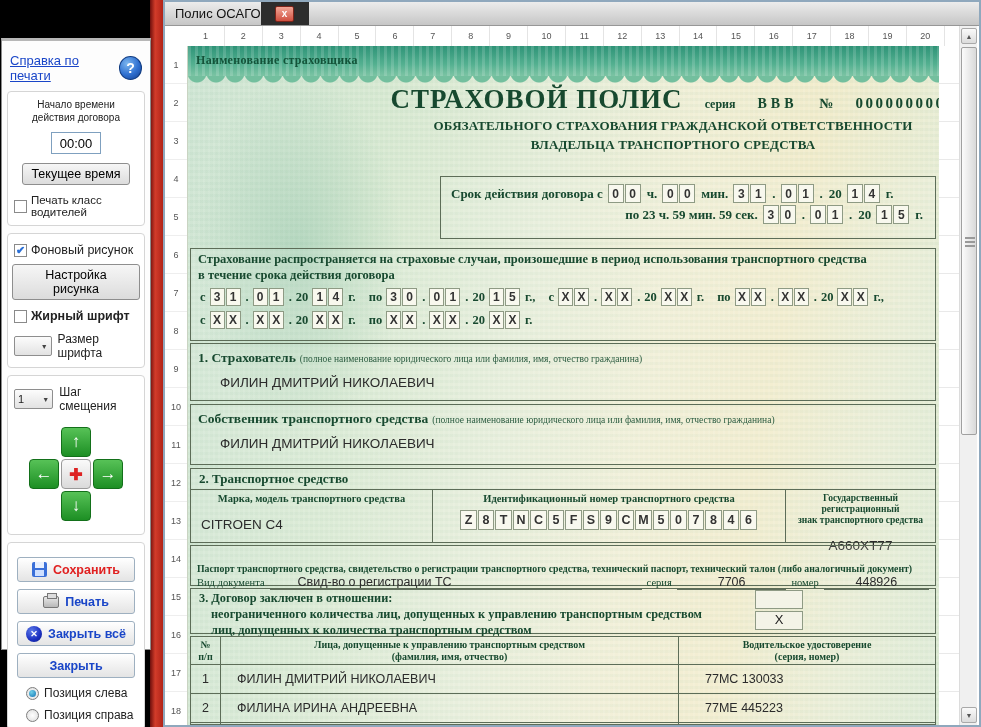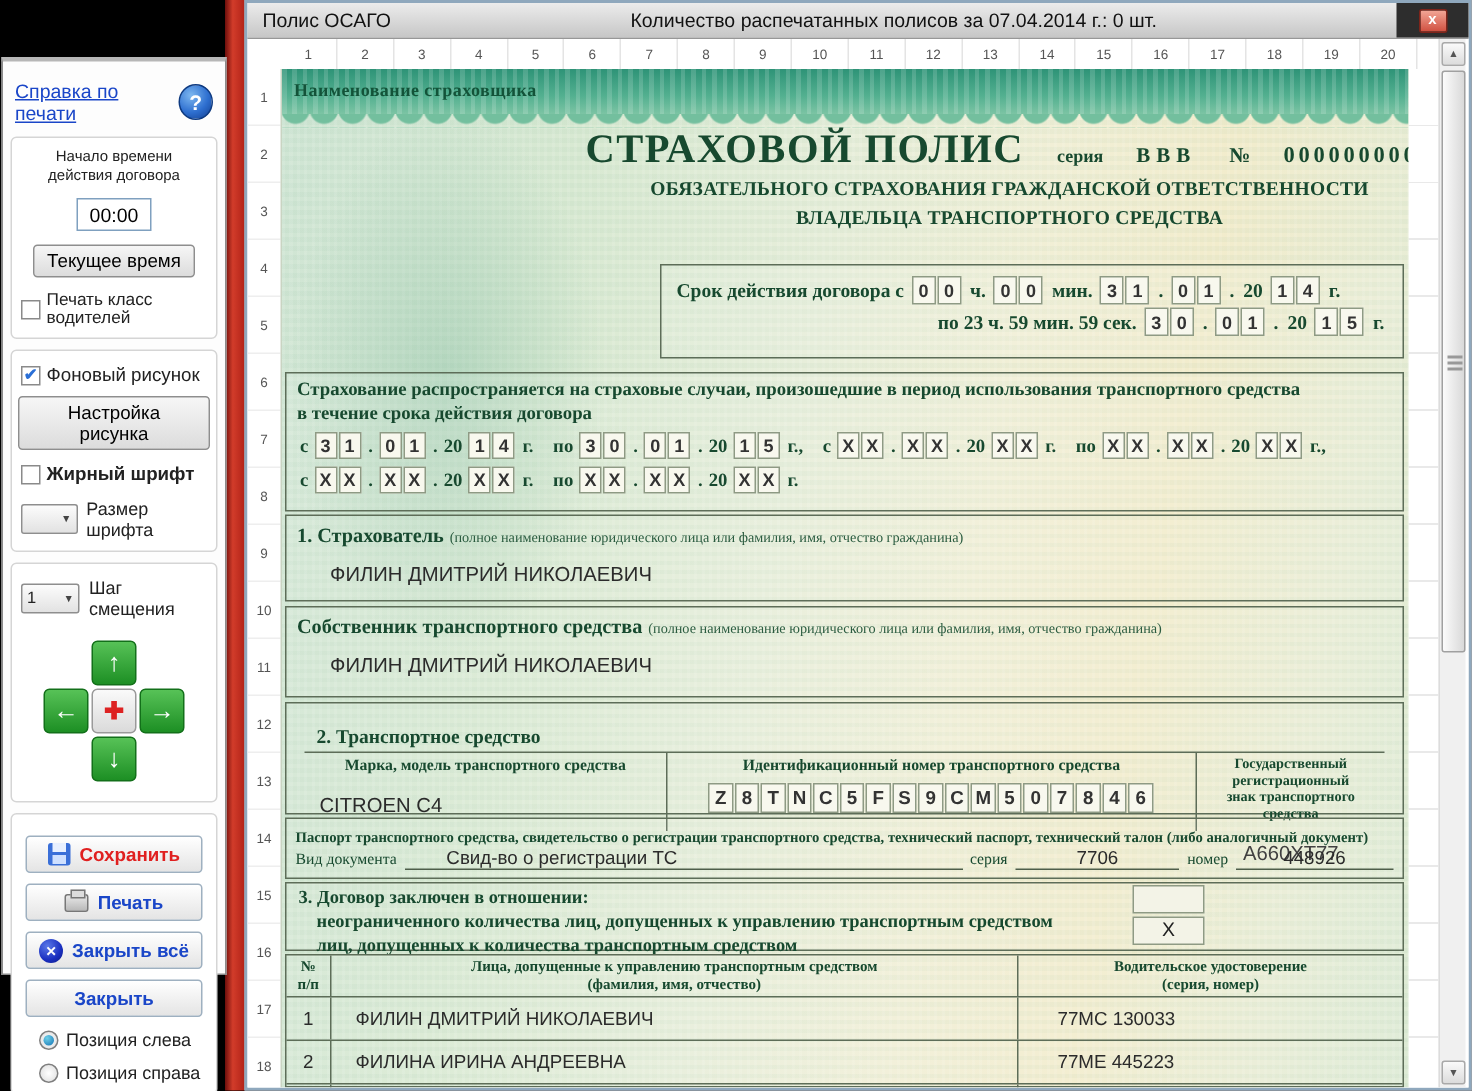--- a/index.html
+++ b/index.html
@@ -133,35 +133,35 @@
   #usage-row1, #usage-row2 { display:flex; align-items:center; gap:9px; margin-top:5px; }
 
   .person-box { left:2px; padding:4px 7px; width:746px; }
   #insured-box { top:297px; height:58px; }
   #owner-box { top:358px; height:61px; }
   .sec-label { font-size:13.5px; font-weight:bold; }
   .sec-note { font-size:9.5px; font-weight:normal; color:#2b5c40; }
   .data-text { font-family:"Liberation Sans",sans-serif; font-size:13.5px; color:#2b2b2b; font-weight:normal; }
   .person-box .data-text { display:block; margin:9px 0 0 22px; }
 
-  #vehicle-box { left:2px; top:422px; width:746px; height:75px; padding:12px; }
+  #vehicle-box { left:2px; top:422px; width:746px; height:75px; padding:0; }
   .veh-head { font-size:13px; font-weight:bold; padding:2px 8px; border-bottom:1px solid #5d6d58; }
   .veh-cols { display:flex; height:52px; }
   .veh-col { padding-top:3px; text-align:center; }
   .veh-col1 { width:242px; border-right:1px solid #5d6d58; }
   .veh-col2 { width:353px; border-right:1px solid #5d6d58; }
   .veh-col3 { flex:1; }
   .veh-col-head { font-size:10.5px; font-weight:bold; line-height:1.15; }
   .veh-col3 .veh-col-head { font-size:9.5px; }
   .veh-col1 .data-text { display:block; text-align:left; margin:12px 0 0 10px; }
   #vin-cells { display:flex; justify-content:center; margin-top:5px; }
   .cell.vin { width:16.5px; height:20px; font-size:12.5px; }
   .veh-col3 .data-text { display:block; margin-top:12px; }
 
-  #document-box { left:2px; top:499px; width:746px; height:41px; padding:7px 6px; }
+  #document-box { left:2px; top:499px; width:746px; height:41px; padding:17px 6px; }
   .doc-head { font-size:9.8px; font-weight:bold; white-space:nowrap; }
   .doc-row { display:flex; align-items:baseline; gap:5px; margin-top:1px; }
   .doc-lbl { font-size:10.5px; font-weight:normal; white-space:nowrap; }
   .doc-val { border-bottom:1px solid #4e5e4a; font-family:"Liberation Sans",sans-serif; font-size:12.5px; color:#2b2b2b; }
   .doc-type { width:420px; padding-left:28px; }
   .doc-series { width:125px; text-align:center; }
   .doc-number { width:120px; text-align:center; }
 
   #contract-box { left:2px; top:542px; width:746px; height:46px; padding:2px 8px; }
   .contract-line { font-size:12.3px; font-weight:bold; line-height:1.3; }
@@ -269,21 +269,20 @@
     <div class="radio-row">
       <span class="radio"></span>
       <span>Позиция справа</span>
     </div>
   </div>
 </div>
 
 <div id="main-window">
   <div id="titlebar">
     <span class="wtitle">Полис ОСАГО</span>
-    <span class="wsubtitle">Количество распечатанных полисов за 07.04.2014 г.: 0 шт.</span>
     <span class="dark-end">
       <span class="close-btn">x</span>
     </span>
   </div>
 
   <div id="client">
     <div id="hruler">
         <div class="hcell">1</div>
         <div class="hcell">2</div>
         <div class="hcell">3</div>

